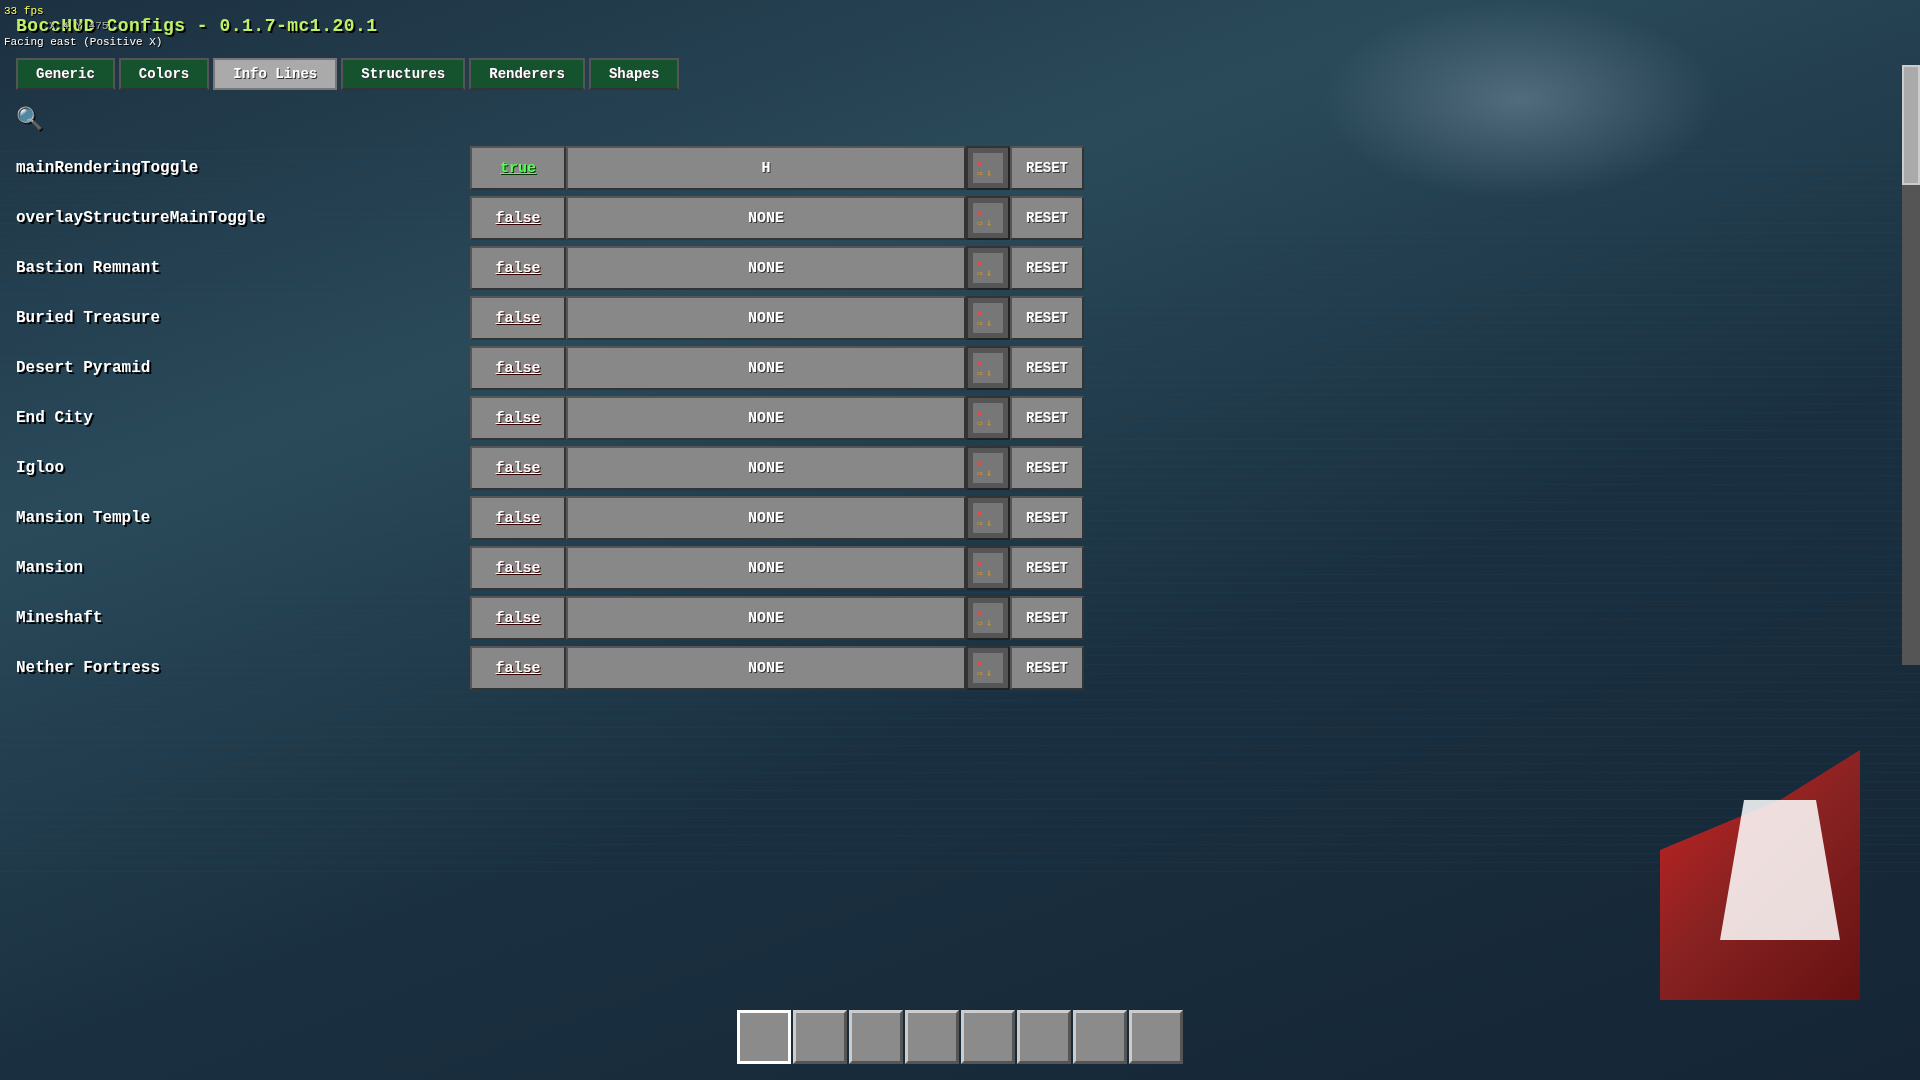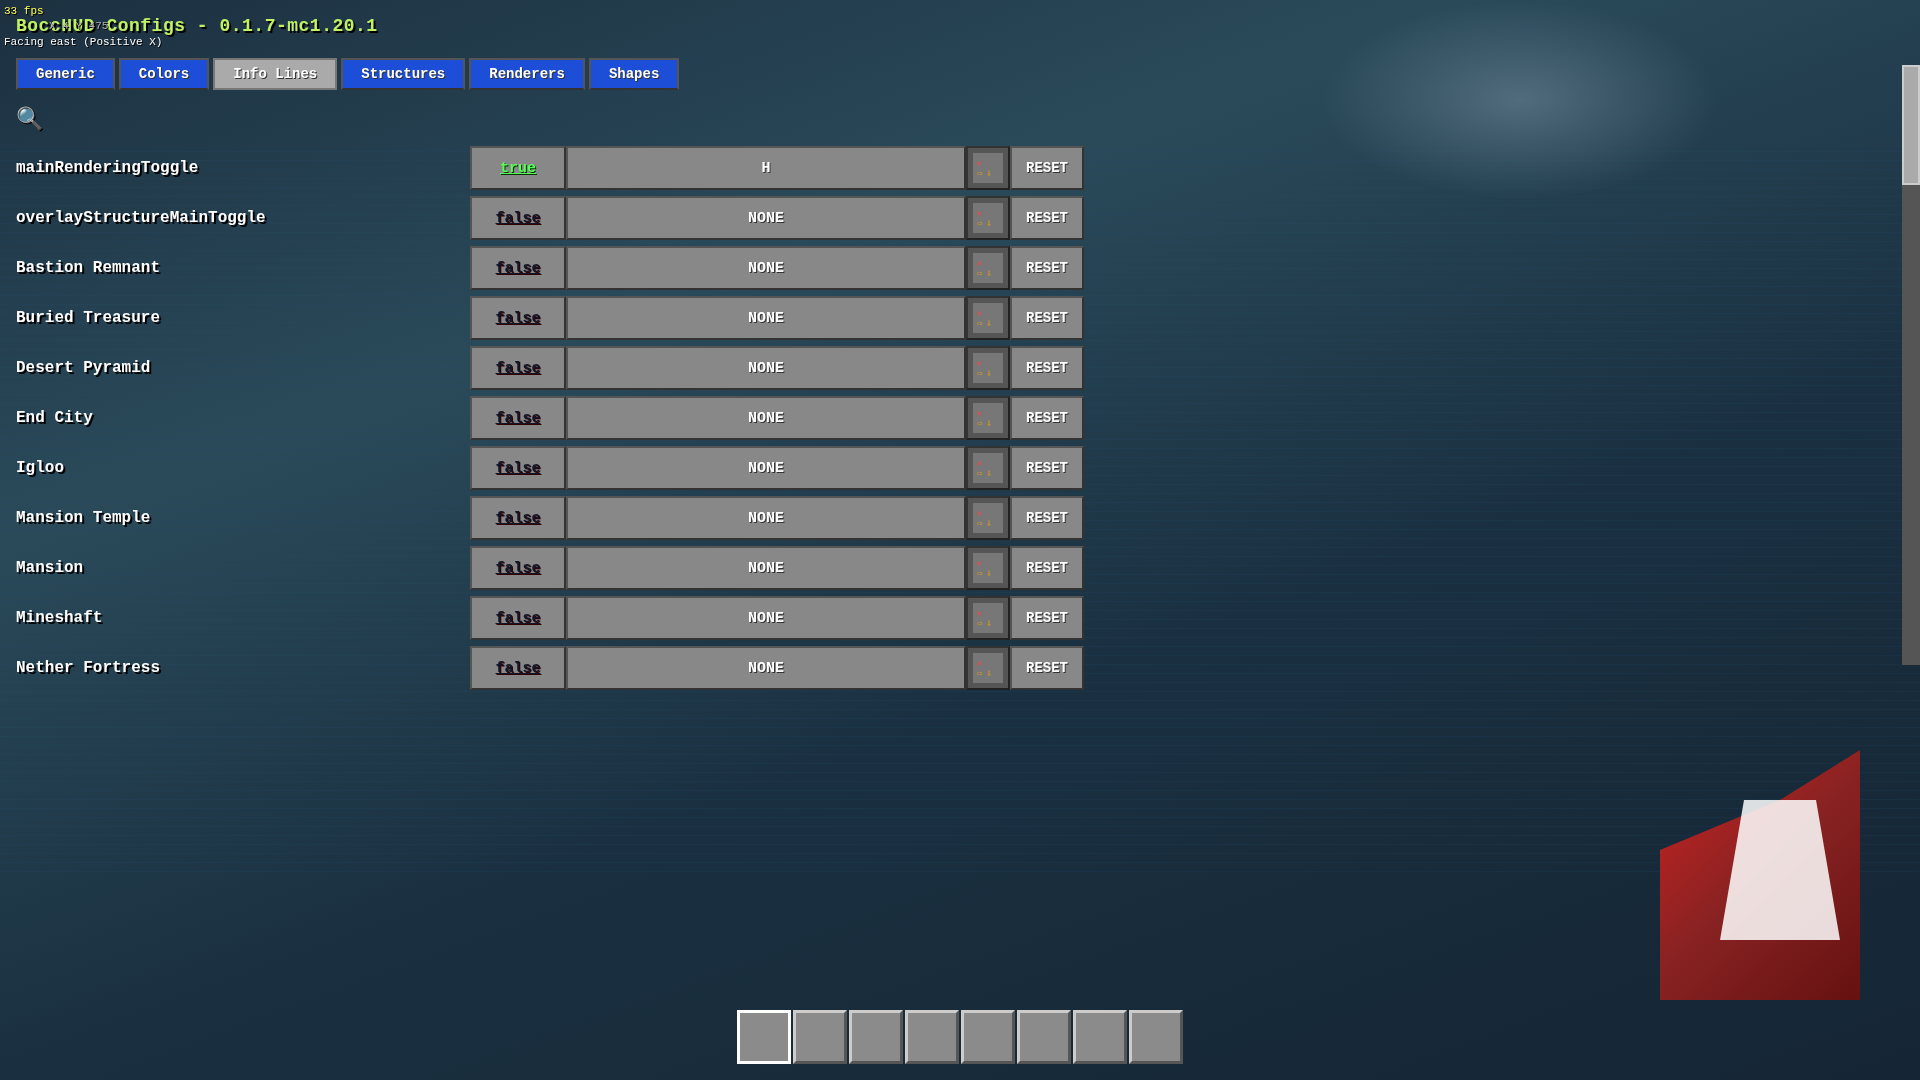--- a/index.html
+++ b/index.html
@@ -114,21 +114,21 @@
     }
 
     
     .tab-bar {
       display: flex;
       gap: 4px;
       margin-bottom: 16px;
     }
 
     .tab-btn {
-      background: #1d4ed8;
+      background: #14532d;
       border: 2px solid #555555;
       border-bottom: 2px solid #333333;
       color: #ffffff;
       font-family: 'Courier New', monospace;
       font-size: 14px;
       font-weight: bold;
       padding: 6px 18px;
       cursor: pointer;
       text-shadow: 1px 1px 0 #333333;
       position: relative;
@@ -197,21 +197,21 @@
     .value-btn .val-true {
       color: #55ff55;
       font-family: 'Courier New', monospace;
       font-size: 15px;
       font-weight: bold;
       text-shadow: 1px 1px 0 #003300;
       text-decoration: underline;
     }
 
     .value-btn .val-false {
-      color: #0f172a;
+      color: #ffffff;
       font-family: 'Courier New', monospace;
       font-size: 15px;
       font-weight: bold;
       text-shadow: 1px 1px 0 #330000;
       text-decoration: underline;
     }
 
     .keybind-btn {
       width: 400px;
       height: 44px;

